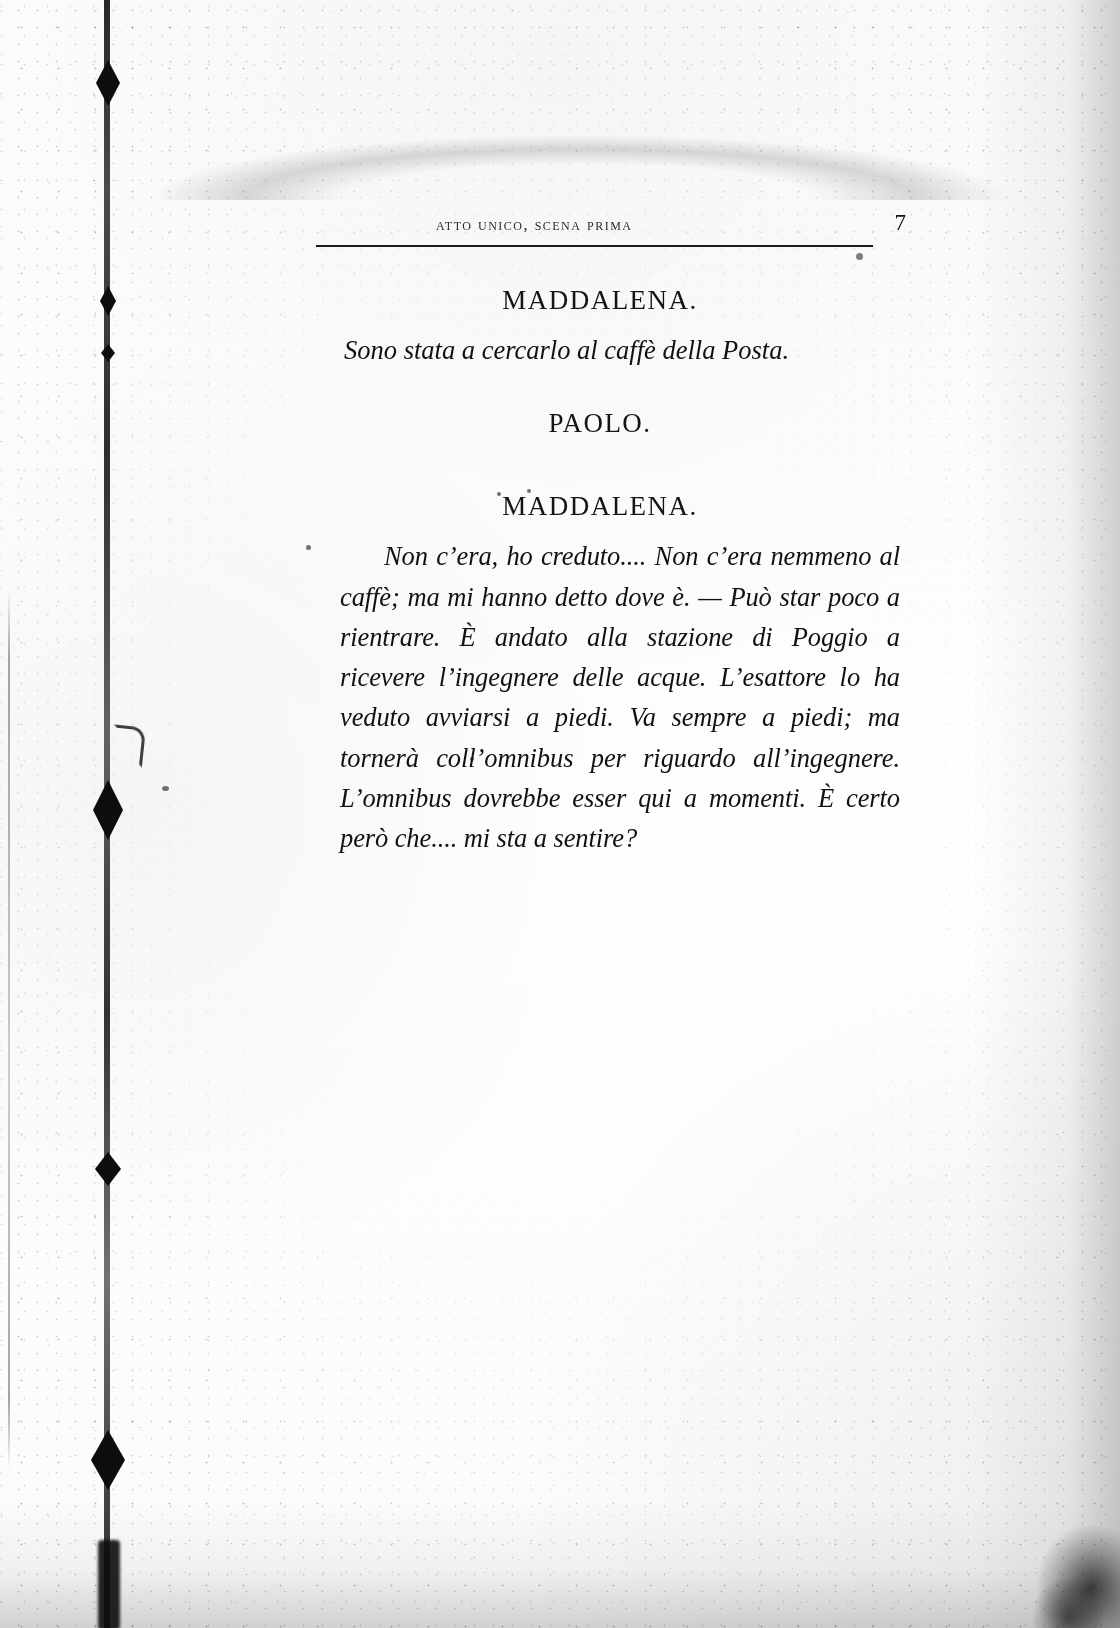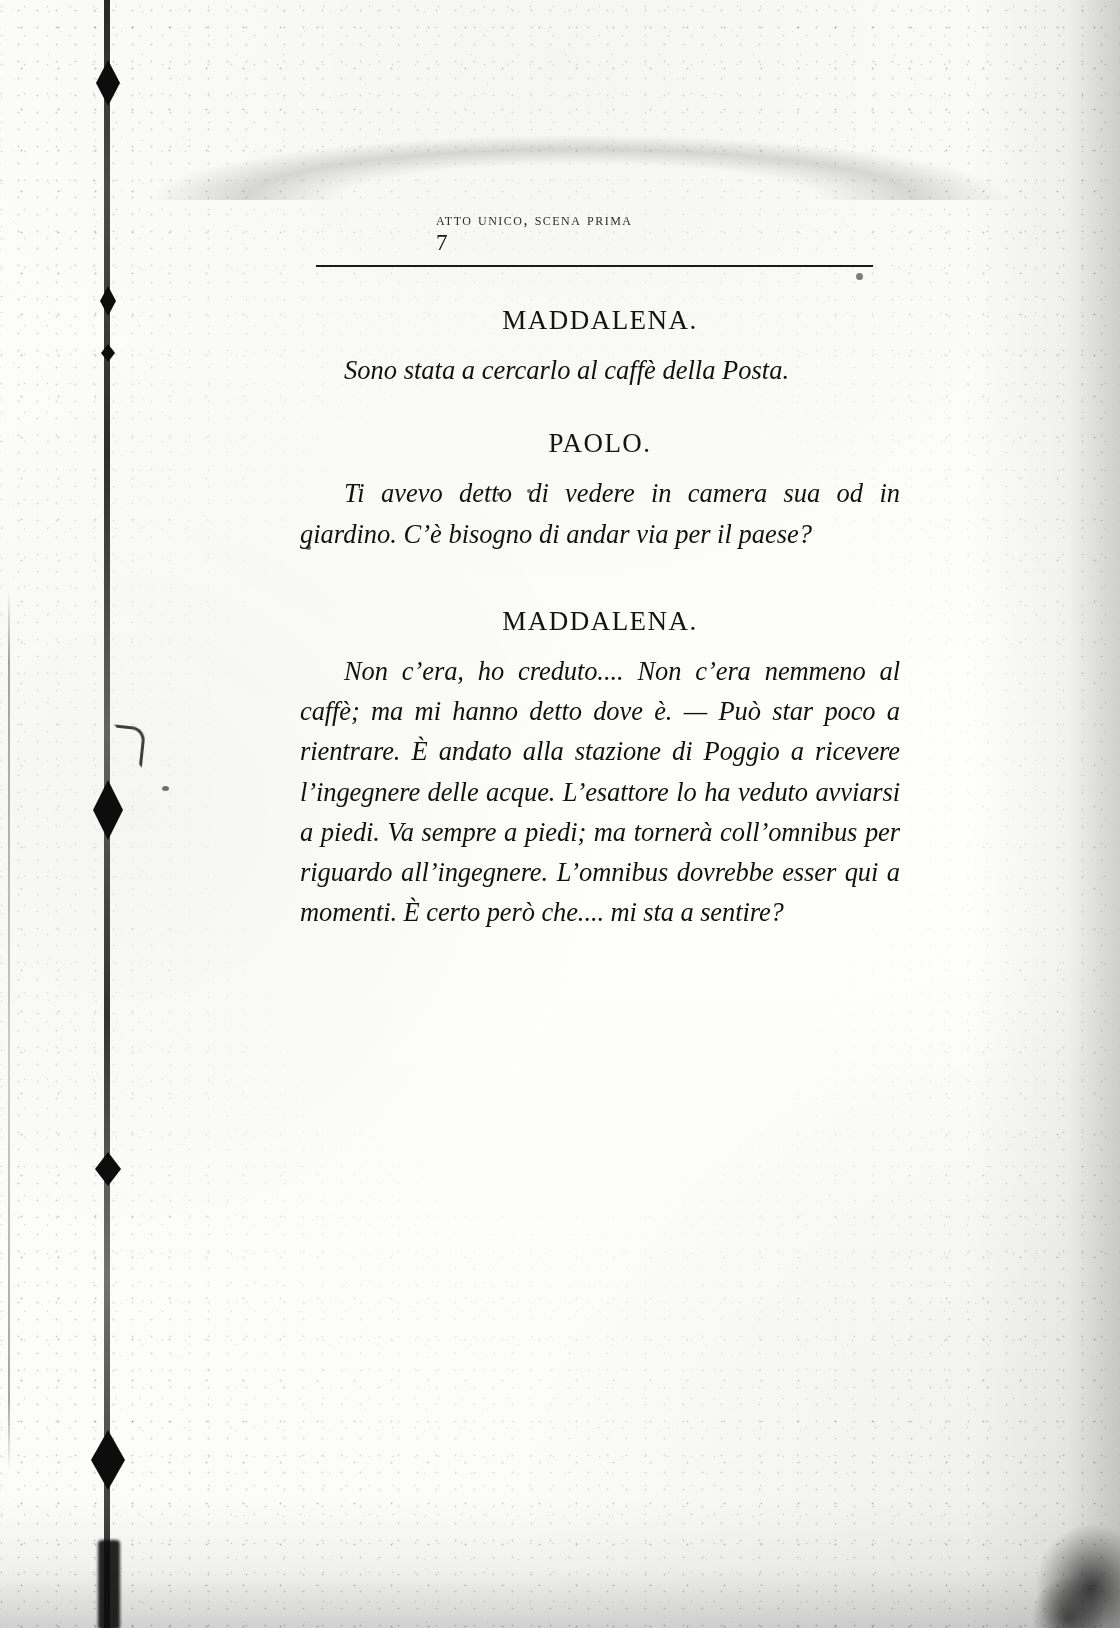--- a/index.html
+++ b/index.html
@@ -145,21 +145,20 @@
   }
   .running-head {
     display: flex;
     align-items: baseline;
     justify-content: space-between;
     font-variant: small-caps;
     letter-spacing: .09em;
     font-size: 16.5px;
     color: #2b2b2b;
     padding: 0 12px 0 136px;
-    flex-direction: column;
   }
   .running-head .head-title {
     text-transform: lowercase;
     font-variant: small-caps;
     white-space: nowrap;
   }
   .running-head .folio {
     font-variant: normal;
     font-size: 23px;
     letter-spacing: 0;
@@ -199,21 +198,21 @@
     font-size: 26.5px;
     line-height: 1.52;
     color: #111;
     text-align: justify;
     text-indent: 44px;
     margin: 0;
     -webkit-hyphens: none;
     hyphens: none;
     font-style: italic;
   }
-  .para.tight { letter-spacing: -0.1px; }
+  .para.tight { letter-spacing: -0.1px; margin-left: 40px; }
 
   
   .stray {
     position: absolute;
     background: rgba(0,0,0,.55);
     border-radius: 50%;
     filter: blur(.5px);
     pointer-events: none;
   }
 </style>
@@ -251,19 +250,18 @@
     <div class="running-head">
       <span class="head-title">ATTO UNICO, SCENA PRIMA</span>
       <span class="folio">7</span>
     </div>
     <div class="head-rule"></div>
 
     <div class="speaker s1">MADDALENA.</div>
     <p class="para">Sono stata a cercarlo al caffè della Posta.</p>
 
     <div class="speaker s2">PAOLO.</div>
-    <p class="para">Ti avevo detto di vedere in camera sua od in giardino. C’è bisogno di andar via per il paese?</p>
 
     <div class="speaker s3">MADDALENA.</div>
     <p class="para tight">Non c’era, ho creduto.... Non c’era nemmeno al caffè; ma mi hanno detto dove è. — Può star poco a rientrare. È andato alla stazione di Poggio a ricevere l’ingegnere delle acque. L’esattore lo ha veduto avviarsi a piedi. Va sempre a piedi; ma tornerà coll’omnibus per riguardo all’ingegnere. L’omnibus dovrebbe esser qui a momenti. È certo però che.... mi sta a sentire?</p>
 
   </div>
 </div>
 
 </body></html>

